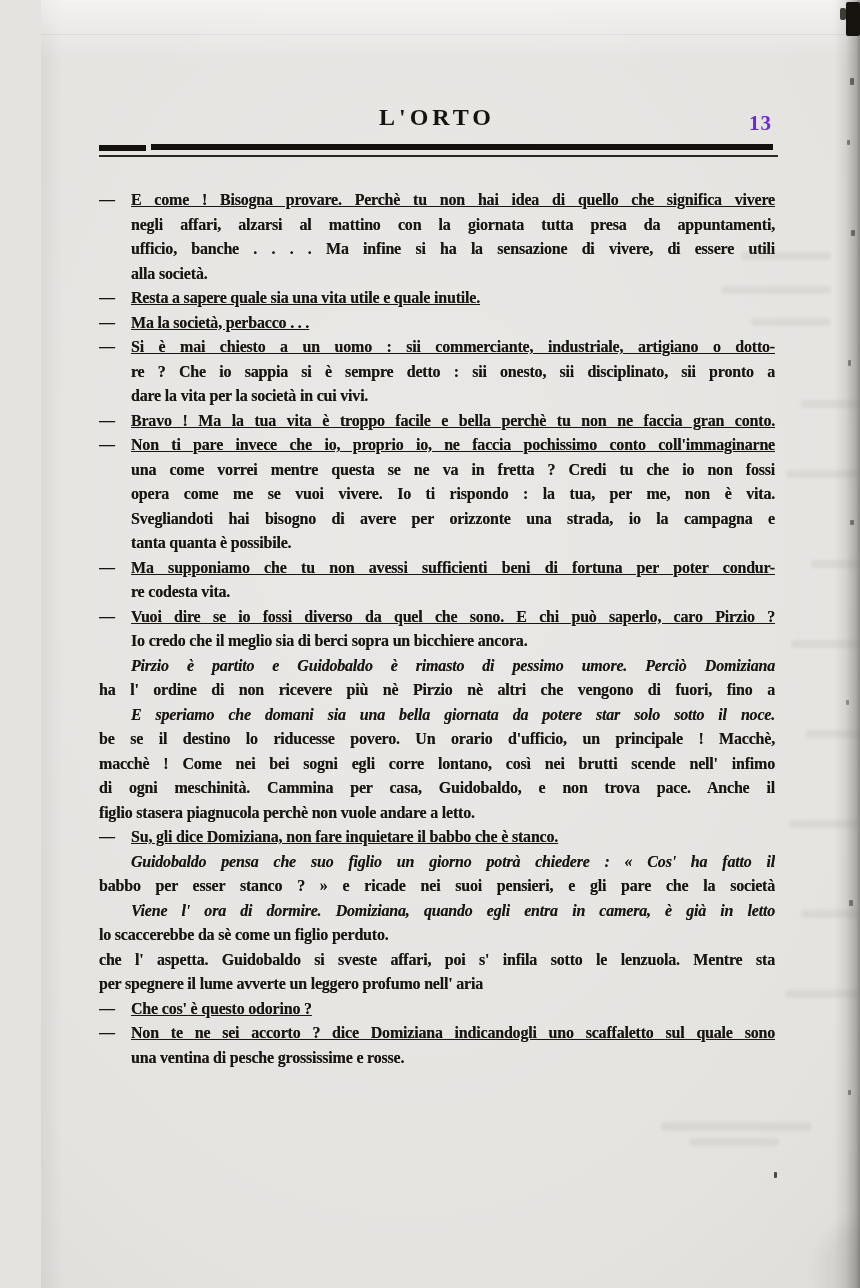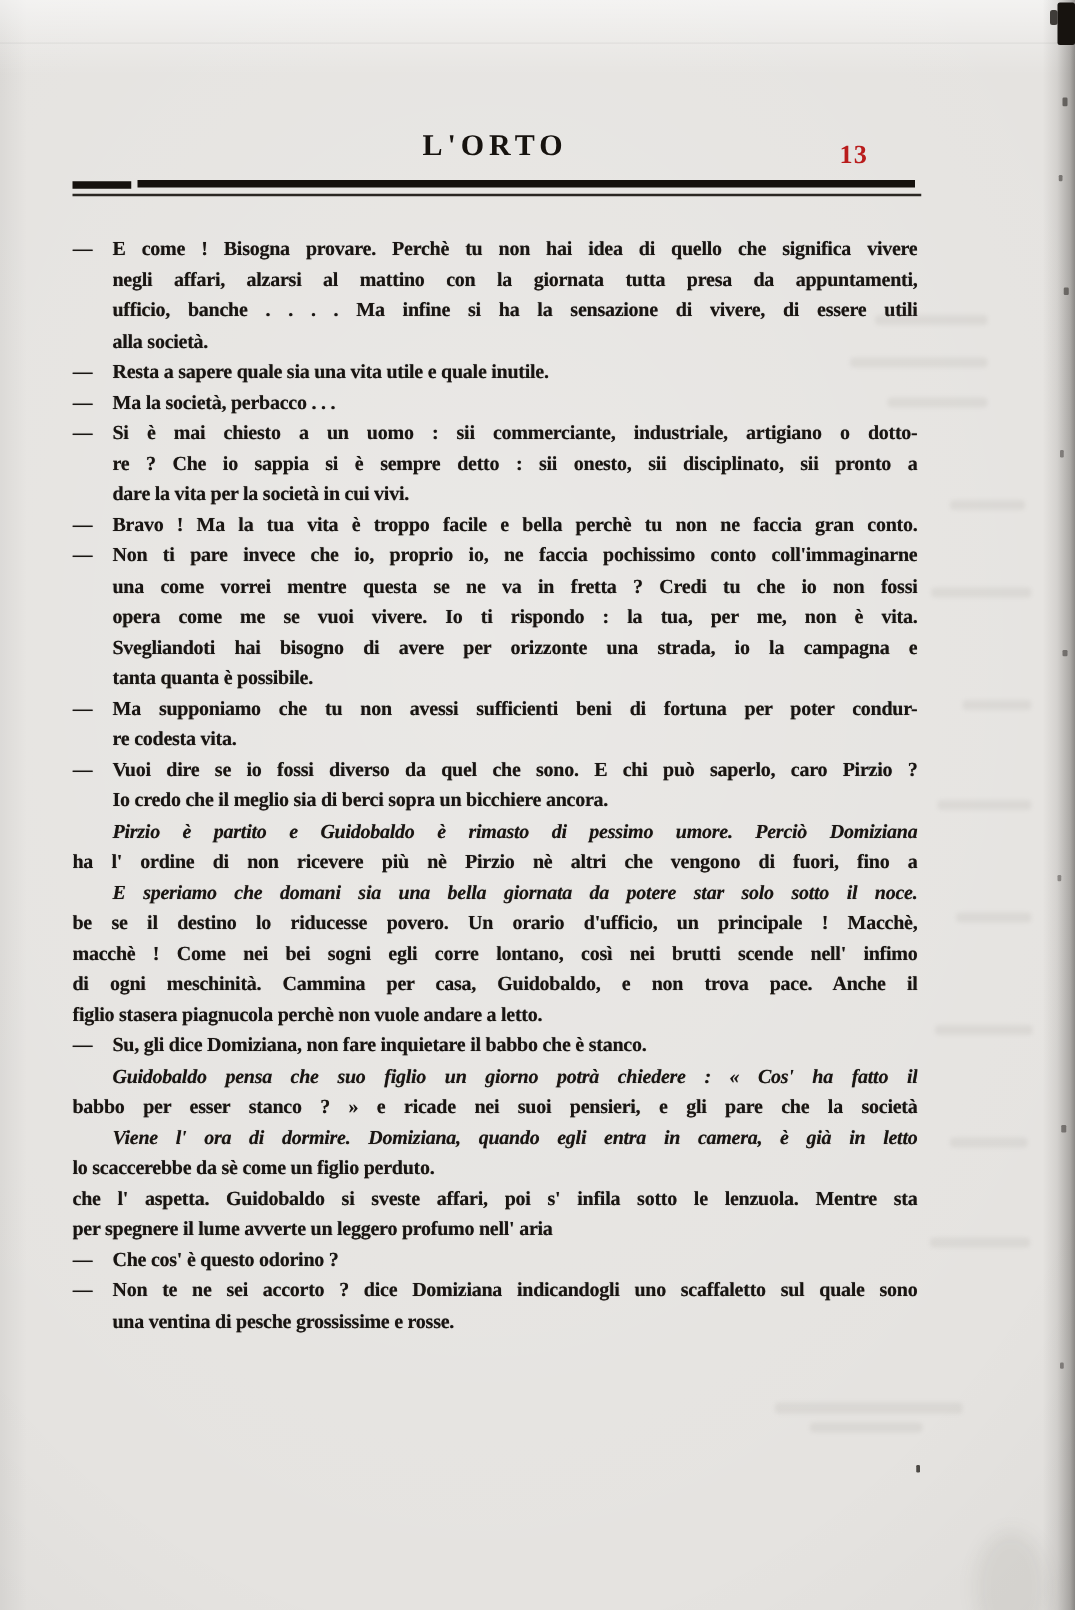--- a/index.html
+++ b/index.html
@@ -1,21 +1,21 @@
 <!DOCTYPE html>
 <html><head>
 <meta charset="utf-8">
 <style>
   html,body{margin:0;padding:0;}
   body{
     width:860px;height:1288px;position:relative;overflow:hidden;
     background:#e5e3e0;
     font-family:"Liberation Serif","DejaVu Serif",serif;
   }
-  .page{position:absolute;inset:0;}
+  .page{position:absolute;inset:0;margin-left:41px;}
   
   .paper-shade{
     position:absolute;inset:0;pointer-events:none;
     background:
       linear-gradient(to bottom, rgba(255,255,255,0.55) 0px, rgba(255,255,255,0.25) 30px, rgba(255,255,255,0) 60px),
       radial-gradient(ellipse 120% 110% at 45% 40%, rgba(255,255,255,0.20) 0%, rgba(0,0,0,0) 55%, rgba(0,0,0,0.06) 88%, rgba(0,0,0,0.10) 100%),
       linear-gradient(to right, rgba(0,0,0,0.05) 0px, rgba(0,0,0,0) 22px);
   }
   .top-seam{position:absolute;left:0;top:34px;width:860px;height:1px;background:rgba(0,0,0,0.05);}
   
@@ -28,42 +28,42 @@
   .ghost{position:absolute;background:#8a867f;opacity:0.12;filter:blur(1.5px);border-radius:3px;pointer-events:none;}
   .smudge{position:absolute;width:58px;height:90px;border-radius:50%;background:rgba(60,55,48,0.07);filter:blur(7px);}
   .dot-mark{position:absolute;background:rgba(25,22,18,0.75);}
 
   
   .running-title{
     position:absolute;left:58px;top:104px;width:676px;text-align:center;
     font-size:24px;font-weight:bold;letter-spacing:4px;color:#17130f;
   }
   .page-number{
-    position:absolute;left:635px;top:111px;width:96px;text-align:center;
-    font-size:21px;font-weight:bold;color:#b91c1c;letter-spacing:1px;
+    position:absolute;left:635px;top:111px;width:96px;text-align:right;
+    font-size:21px;font-weight:bold;color:#6d28d9;letter-spacing:1px;
   }
   .rule-seg{position:absolute;background:#15110d;height:6px;}
   .rule-left{left:58px;top:145px;width:47px;}
   .rule-main{left:110px;top:144px;width:622px;}
   .rule-thin{position:absolute;left:58px;top:155px;width:679px;height:2px;background:#2b2723;}
 
   
   .body-text{
     position:absolute;left:58px;top:188px;width:676px;height:970px;
     color:#191512;overflow:hidden;
   }
   .line{
     position:relative;height:24.5px;line-height:24.5px;
     font-size:16px;font-weight:bold;letter-spacing:-0.2px;
     white-space:nowrap;
     text-shadow:0 0 0.6px rgba(25,21,17,0.6);
   }
   .line.cont{padding-left:32px;}
   .line.ind{text-indent:32px;font-style:italic;}
-  .line.dash .txt{display:block;margin-left:32px;}
+  .line.dash .txt{display:block;margin-left:32px;text-decoration:underline;}
   .line.dash .dashmark{position:absolute;left:0;top:0;}
   .line.just, .line.just .txt{text-align:justify;text-align-last:justify;}
 </style>
 </head>
 <body>
 
 <div class="page">
 
   <div class="paper-shade"></div>
   <div class="top-seam"></div>

